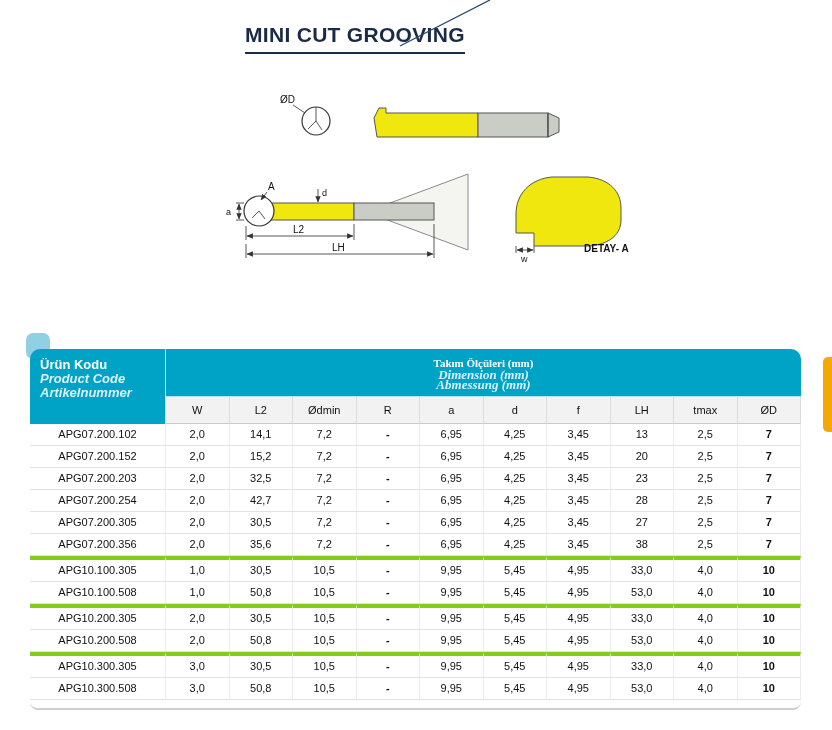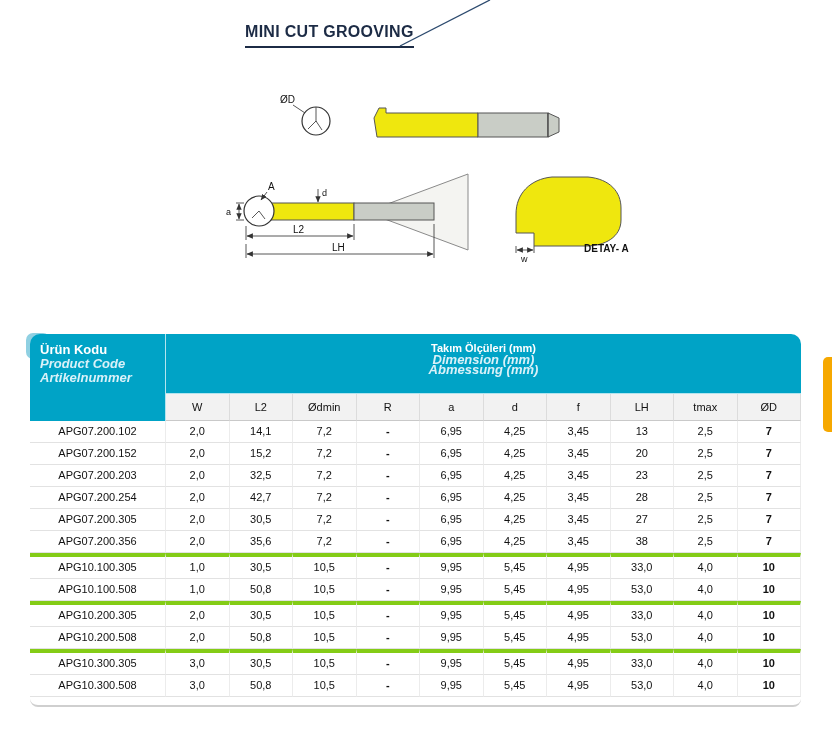--- a/index.html
+++ b/index.html
@@ -3,21 +3,21 @@
 <meta charset="utf-8">
 <style>
   html,body{margin:0;padding:0;}
   .page{
     position:relative;width:832px;height:730px;background:#fff;
     font-family:"Liberation Sans",sans-serif;overflow:hidden;
   }
   
   .title{
     position:absolute;left:245px;top:23px;margin:0;
-    font-size:16px;font-weight:bold;color:var(--navy,#1c2b45);
+    font-size:21px;font-weight:bold;color:var(--navy,#1c2b45);
     letter-spacing:.3px;padding-bottom:5px;border-bottom:2px solid var(--navy,#1c2b45);
   }
   
   svg.drawing{position:absolute;left:0;top:0;}
   .diag{stroke:#2c4a6e;stroke-width:1.4;}
   .thin{stroke:#444;stroke-width:.9;fill:none;}
   .outline{stroke:#333;stroke-width:1.2;}
   .tool-yellow{fill:var(--yellow,#efe70e);stroke:#555;stroke-width:1;}
   .tool-gray{fill:var(--gray,#c9cdc6);stroke:#555;stroke-width:1;}
   .holder{fill:#f4f4f1;stroke:#8a8a8a;stroke-width:1;}
@@ -28,34 +28,34 @@
   .corner-tab{
     position:absolute;left:26px;top:333px;width:24px;height:26px;
     background:var(--corner_tab,#8fd0e2);border-radius:7px;z-index:1;
   }
   .side-tab{
     position:absolute;right:0;top:357px;width:9px;height:75px;
     background:var(--orange,#f6a800);border-radius:5px 0 0 5px;
   }
   
   .table-wrap{
-    position:absolute;left:30px;top:334px;width:771px;z-index:2;
+    position:absolute;left:30px;top:349px;width:771px;z-index:2;
     padding-bottom:8px;border-bottom:2px solid #cfcfcf;border-radius:0 0 8px 8px;
   }
   table{border-collapse:separate;border-spacing:0;width:100%;table-layout:fixed;font-size:11px;color:#111;}
   col.code-col{width:136px;}
   th,td{padding:0;text-align:center;}
   thead th{background:var(--teal,#00a3c6);color:#fff;}
   .code-head{
     border-top-left-radius:10px;text-align:left;vertical-align:top;
     padding:8px 10px 4px 10px;border-right:1px solid rgba(255,255,255,.7);
   }
   .code-head .ch1{font-size:13px;font-weight:bold;line-height:15px;}
   .code-head .ch2{font-size:13px;font-style:italic;color:var(--teal_light_text,#d9f1f8);line-height:14px;}
-  .dim-head{border-top-right-radius:10px;padding:8px 0 18px 0;border-bottom:1px solid rgba(255,255,255,.7);}
+  .dim-head{border-top-right-radius:10px;padding:8px 0 6px 0;border-bottom:1px solid rgba(255,255,255,.7);font-family:Liberation Serif, serif;}
   .dim-head .dh1{font-size:11px;font-weight:bold;line-height:13px;}
   .dim-head .dh2{font-size:13px;font-style:italic;color:var(--teal_light_text,#d9f1f8);line-height:10px;}
   .cols-row th{
     background:#f2f2f2;color:#111;font-weight:normal;height:26px;
     border-right:1px solid #dcdcdc;border-bottom:1px solid #c9c9c9;
   }
   tbody td{
     background:#fff;height:21px;line-height:21px;
     border-right:1px solid #ececec;border-bottom:1px solid #e2e2e2;
   }

